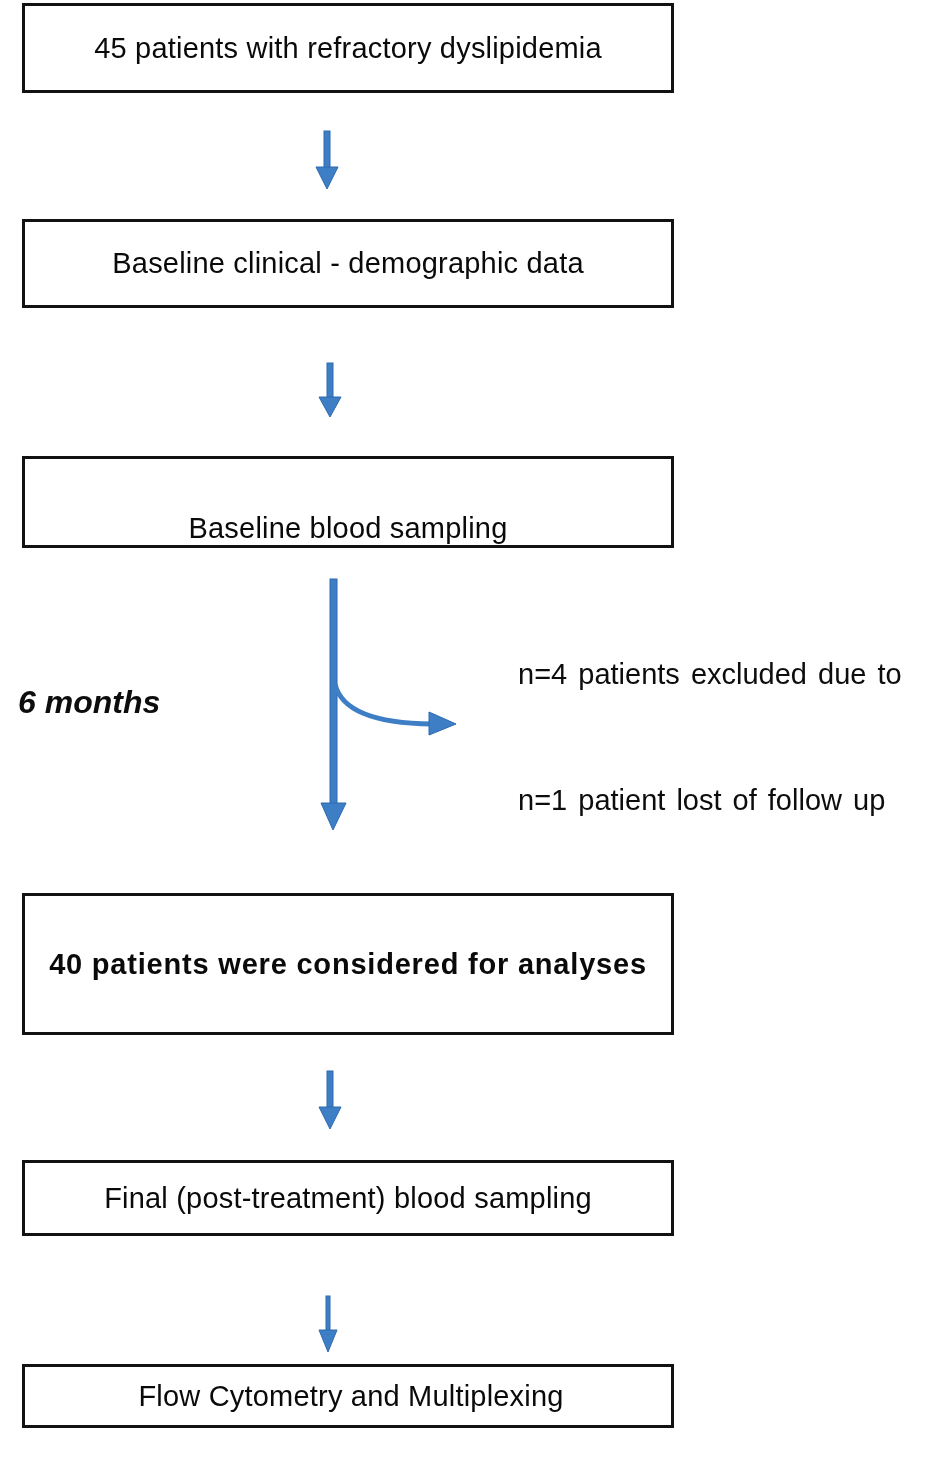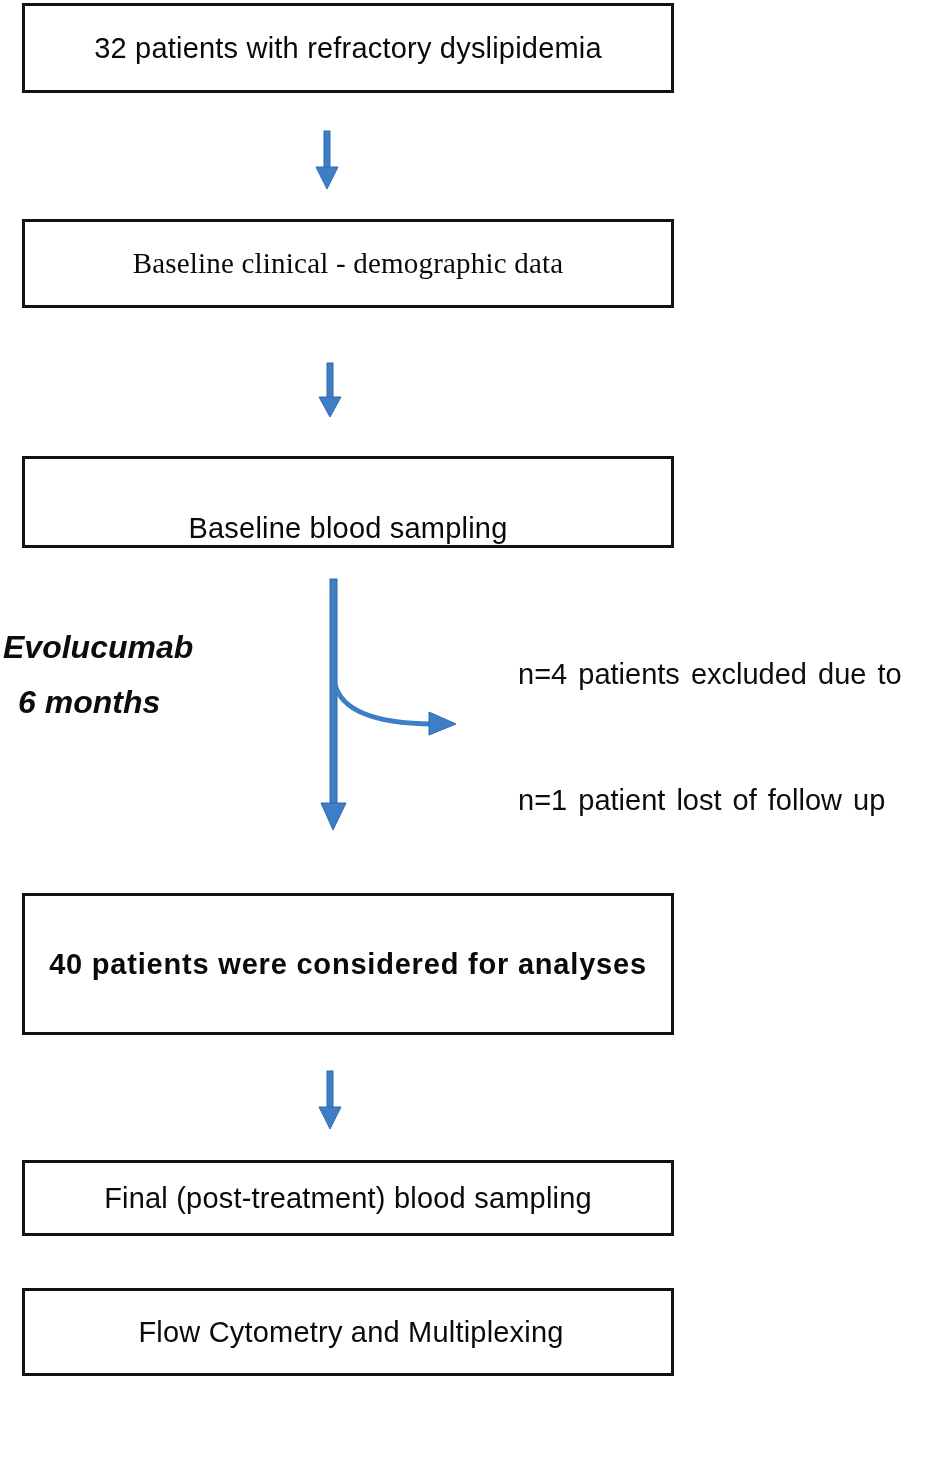--- a/index.html
+++ b/index.html
@@ -24,25 +24,25 @@
     background: #ffffff;
     display: flex;
     align-items: center;
     justify-content: center;
     text-align: center;
     font-size: 29px;
     color: #0a0a0a;
     letter-spacing: 0.2px;
   }
   #box-1 { top: 3px;    height: 90px;  }
-  #box-2 { top: 219px;  height: 89px; font-family: Liberation Serif, serif;  }
+  #box-2 { top: 219px;  height: 89px;  }
   #box-3 { top: 456px;  height: 92px; align-items: flex-end;  }
   #box-4 { top: 893px;  height: 142px; font-weight: bold; letter-spacing: 0.8px; }
   #box-5 { top: 1160px; height: 76px;  }
-  #box-6 { top: 1288px; height: 88px; padding-left: 6px;  }
+  #box-6 { top: 1364px; height: 64px; padding-left: 6px;  }
 
   #arrows-layer {
     position: absolute;
     left: 0; top: 0;
     width: 925px;
     height: 1464px;
     pointer-events: none;
   }
 
   .side-label {
@@ -94,37 +94,36 @@
       <rect x="327" y="1071" width="6" height="38"></rect>
       <polygon points="319,1107 341,1107 330,1129"></polygon>
     </g>
     <g fill="#3e7ec5" stroke="#2d6ab1" stroke-width="1">
       <rect x="326" y="1296" width="4" height="36"></rect>
       <polygon points="319,1330 337,1330 328,1352"></polygon>
     </g>
   </svg>
 
   <div class="flow-box" id="box-1">
-    <span>32 patients with refractory dyslipidemia</span>
+    <span>45 patients with refractory dyslipidemia</span>
   </div>
   <div class="flow-box" id="box-2">
     <span>Baseline clinical - demographic data</span>
   </div>
   <div class="flow-box" id="box-3">
     <span>Baseline blood sampling</span>
   </div>
   <div class="flow-box" id="box-4">
     <span>40 patients were considered for analyses</span>
   </div>
   <div class="flow-box" id="box-5">
     <span>Final (post-treatment) blood sampling</span>
   </div>
   <div class="flow-box" id="box-6">
     <span>Flow Cytometry and Multiplexing</span>
   </div>
 
-  <div class="side-label" id="treatment-line1">Evolucumab</div>
   <div class="side-label" id="treatment-line2">6 months</div>
 
   <div class="note" id="note-excluded-1">n=4 patients excluded due to</div>
   <div class="note" id="note-lost">n=1 patient lost of follow up</div>
 
 </div>
 
 </body></html>

